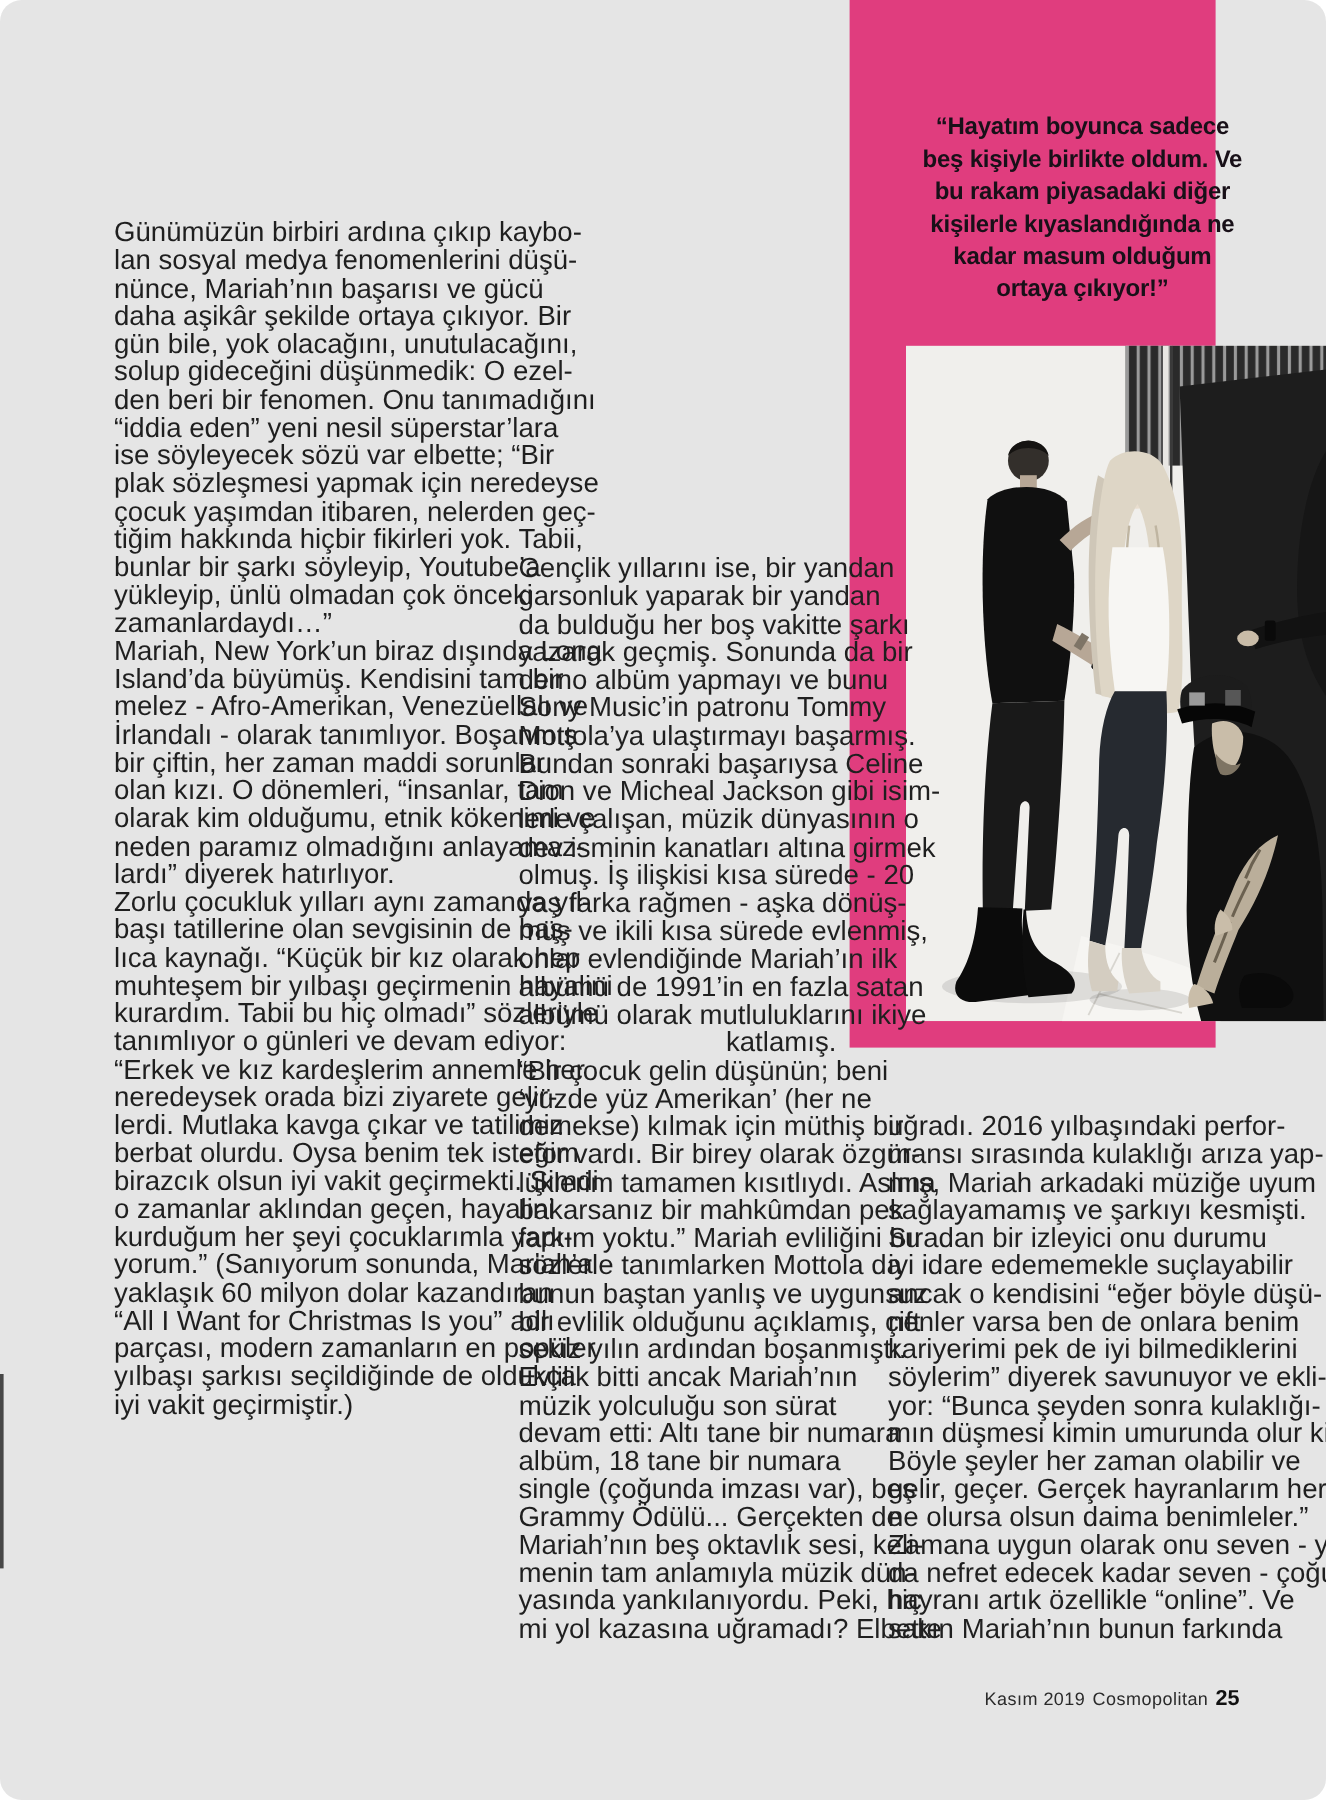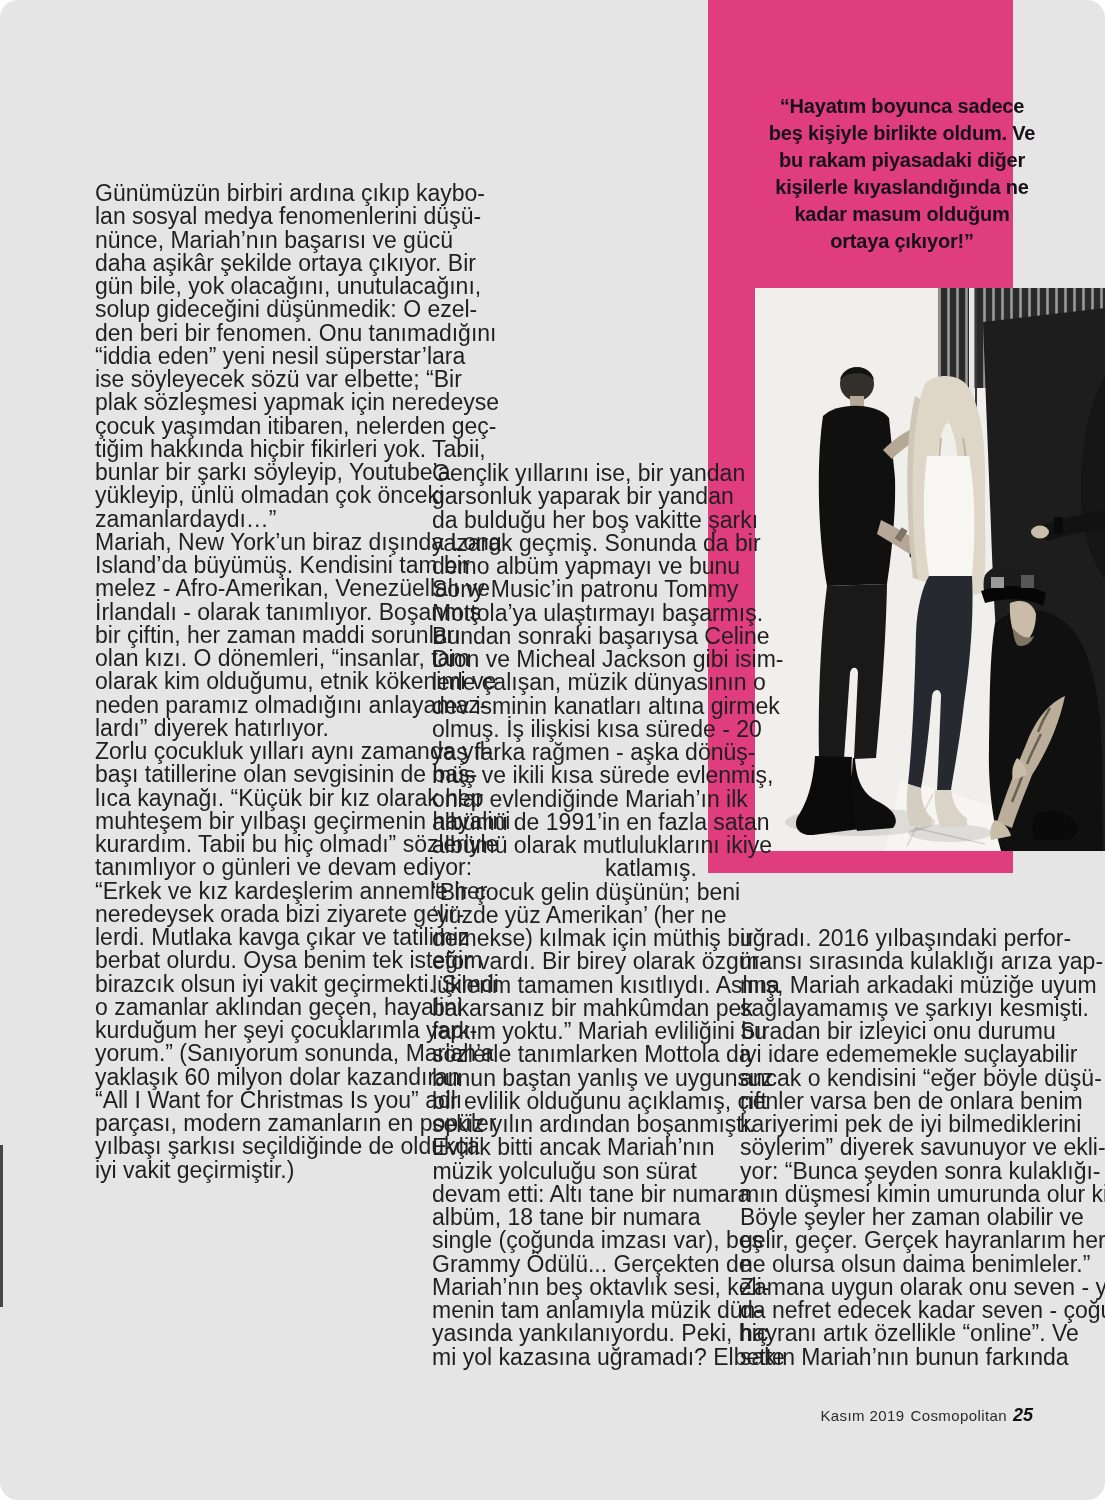--- a/index.html
+++ b/index.html
@@ -36,21 +36,21 @@
   .col-mid{left:432px;top:462px;width:265px;text-align:right;}
   .col-right{left:740px;top:927px;width:280px;}
   
   .edge-mark{position:absolute;left:0;top:1145px;width:3px;height:162px;background:#474747;}
   
   .footer{
     position:absolute;right:72px;top:1405px;
     font-size:15px;color:#2b2b2b;letter-spacing:0.4px;
     display:flex;align-items:baseline;gap:6px;text-align:right;
   }
-  .footer .pagenum{font-weight:bold;font-size:18px;color:#111;letter-spacing:0;font-style:italic;}
+  .footer .pagenum{font-weight:bold;font-size:18px;color:#111;letter-spacing:0;}
 </style>
 </head>
 <body>
 
 <div class="page">
 
   <div class="pink-panel"></div>
 
   <div class="quote">“Hayatım boyunca sadece
 beş kişiyle birlikte oldum. Ve

